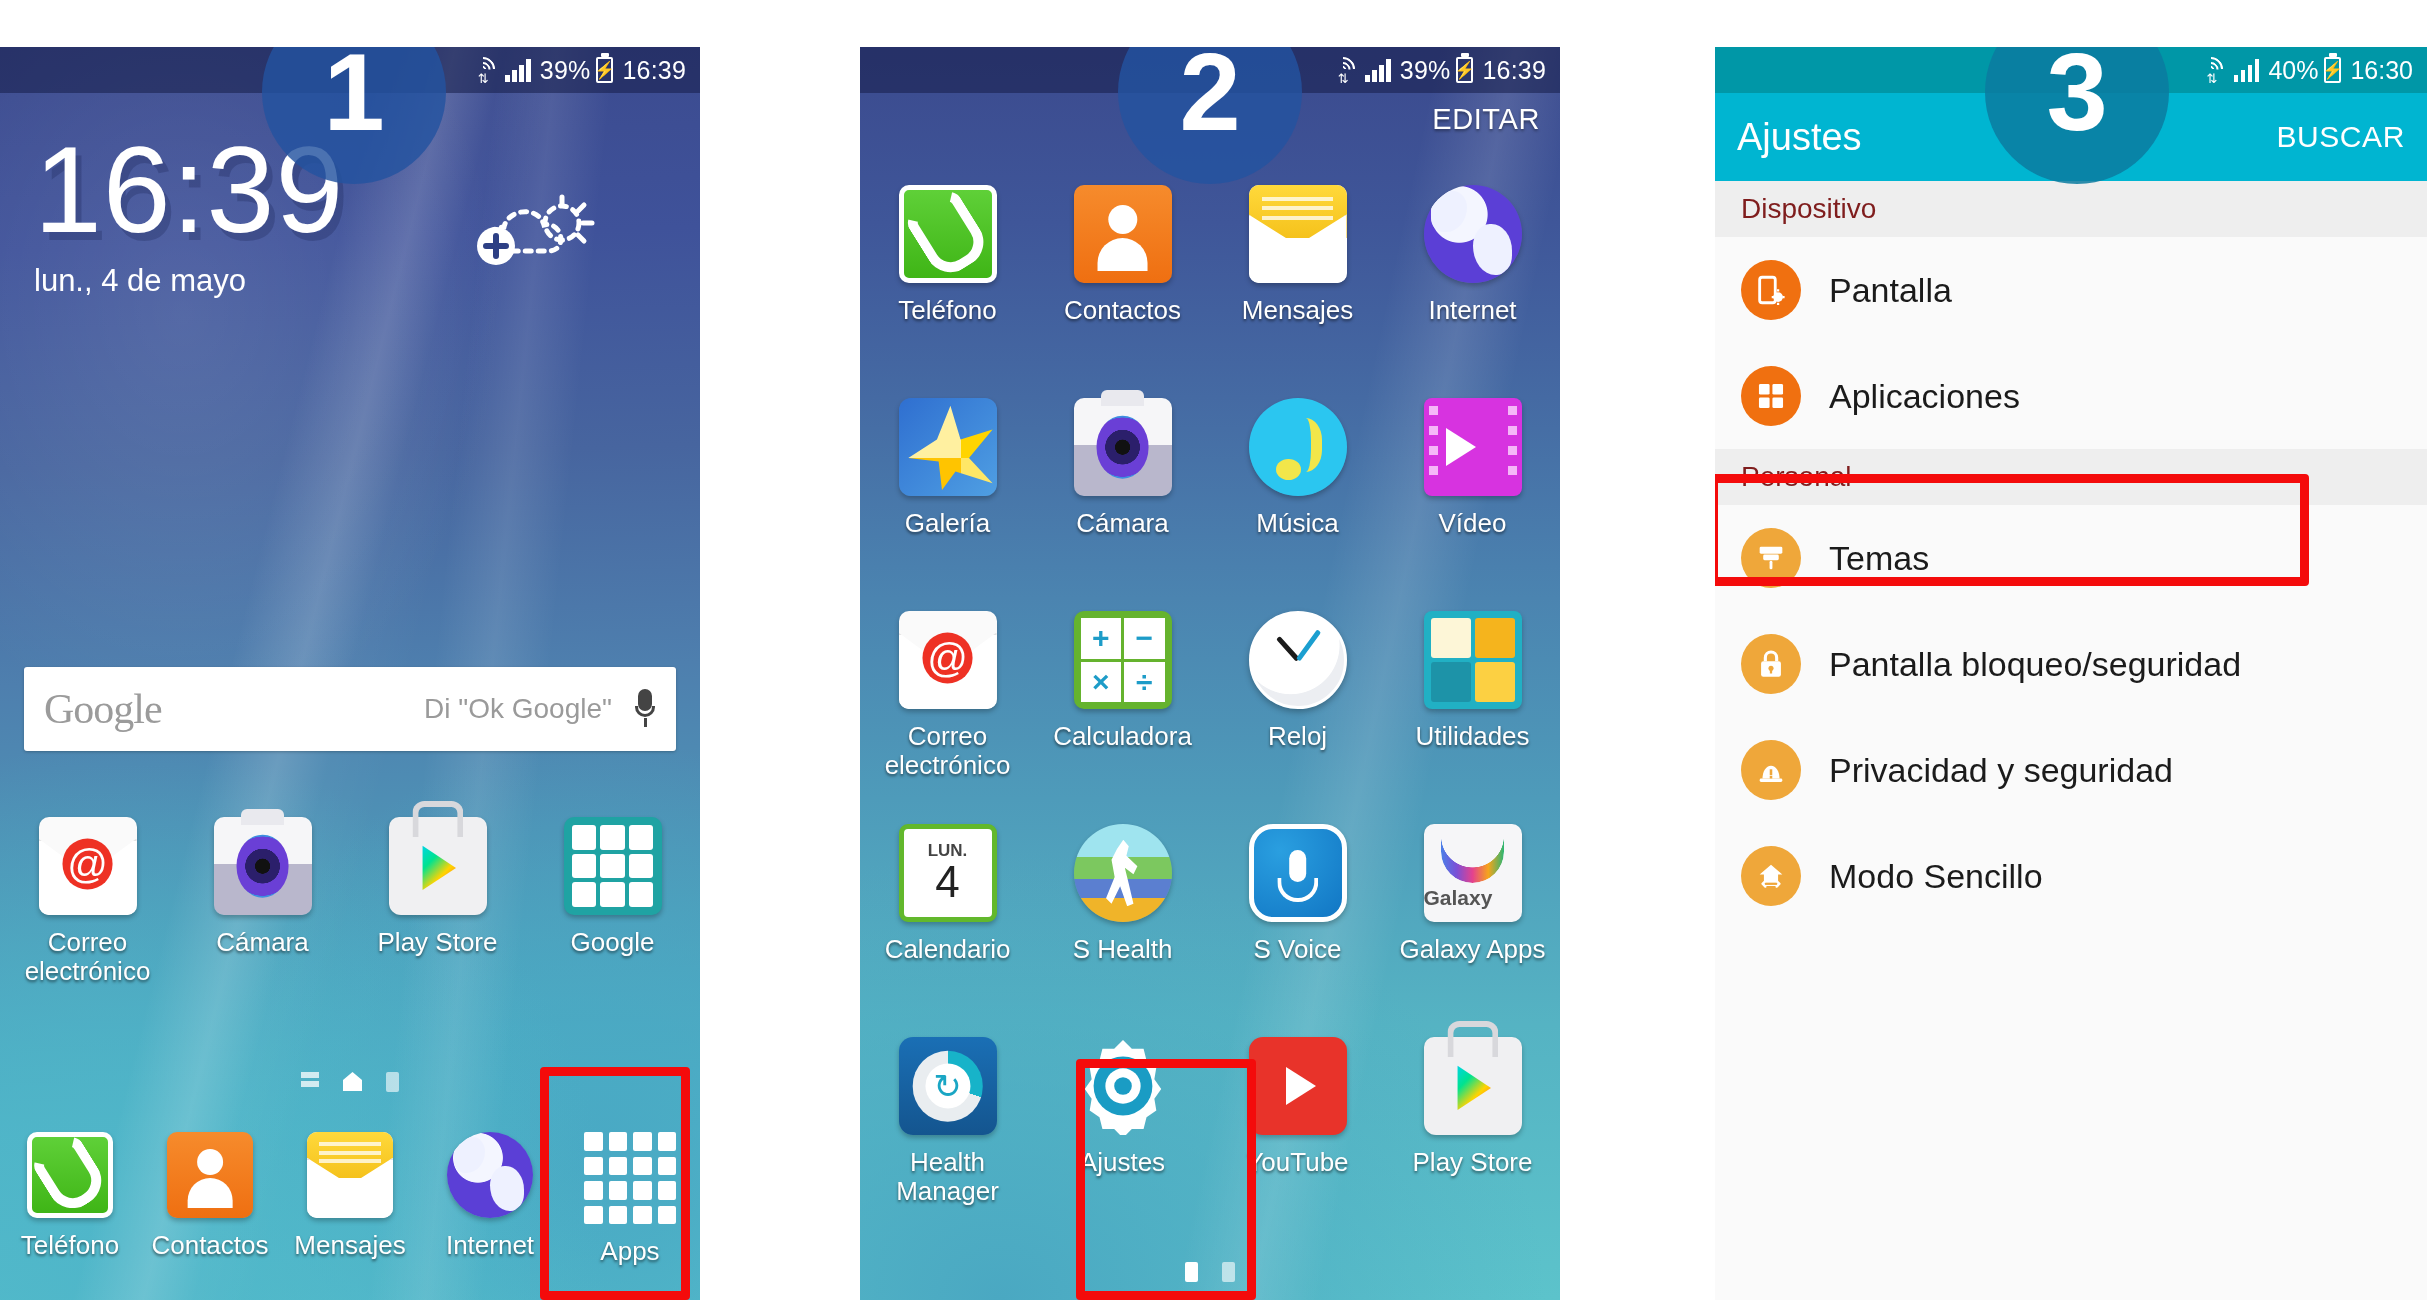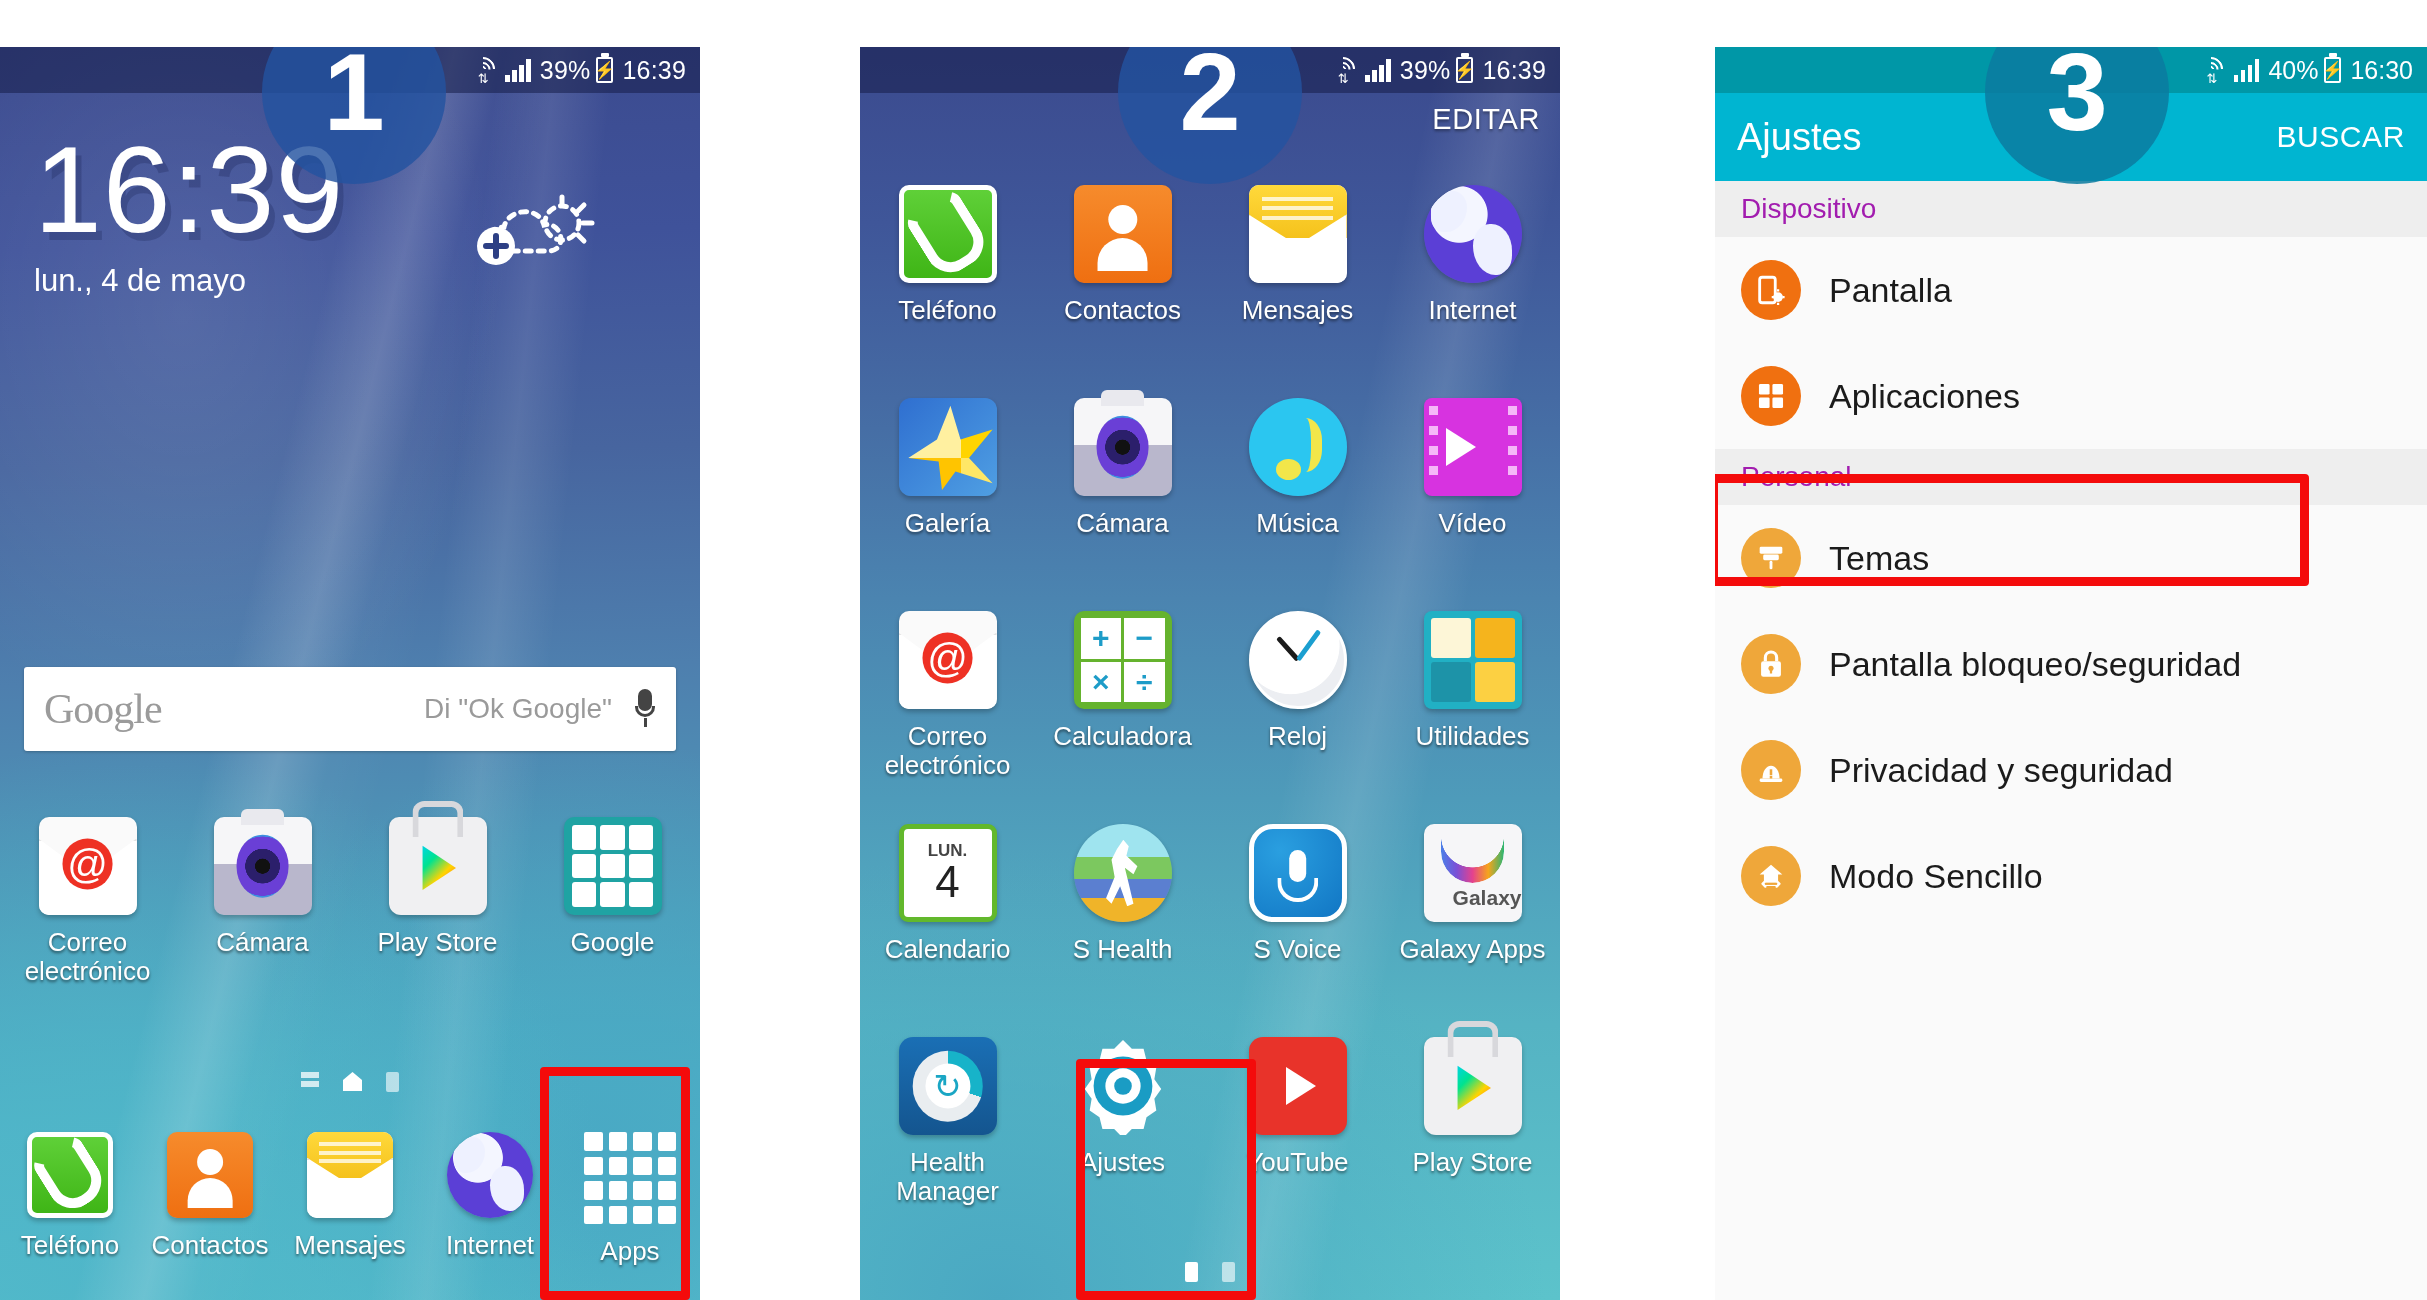--- a/index.html
+++ b/index.html
@@ -198,21 +198,21 @@
     border:5px solid #fff; box-shadow:0 3px 5px rgba(0,0,0,.25);}
   .ic-sv::after{content:"";position:absolute;left:50%;top:24%;transform:translateX(-50%);width:20%;height:36%;background:#fff;border-radius:9px;}
   .ic-sv::before{content:"";position:absolute;left:50%;top:56%;transform:translateX(-50%);width:38%;height:22%;
     border:4px solid #fff;border-top:none;border-radius:0 0 20px 20px;}
   .ic-ga { background:#f6f6f8; border-radius:10px; box-shadow:0 3px 5px rgba(0,0,0,.25);
     display:flex;align-items:flex-end;justify-content:center;overflow:hidden;}
   .ic-ga .u{position:absolute;left:18%;top:12%;width:64%;height:48%;
     background: linear-gradient(90deg,#4a7fe8,#7b4fd6,#e4428e,#f6a41c,#2bb673);
     border-radius:0 0 34px 34px; -webkit-mask: radial-gradient(circle at 50% 0%, transparent 55%, #000 56%);
     mask: radial-gradient(circle at 50% 0%, transparent 55%, #000 56%);}
-  .ic-ga .t{position:absolute;bottom:12%;left:0;right:0;text-align:right;font-size:21px;color:#555;font-weight:600;}
+  .ic-ga .t{position:absolute;bottom:12%;left:0;right:0;text-align:left;font-size:21px;color:#555;font-weight:600;}
   .ic-smart { background:linear-gradient(180deg,#1a6fb5,#14558f); border-radius:14px; box-shadow:0 3px 5px rgba(0,0,0,.25);}
   .ic-smart::before{content:"";position:absolute;left:50%;top:50%;transform:translate(-50%,-50%);width:72%;height:72%;
     border-radius:50%; background: conic-gradient(#17b3c9 0 30%, #e9edf0 30% 100%);}
   .ic-smart::after{content:"↻";position:absolute;left:50%;top:50%;transform:translate(-50%,-50%);width:46%;height:46%;
     background:#fff;border-radius:50%;color:#1aa6c4;font-size:34px;display:flex;align-items:center;justify-content:center;}
   .ic-set { position:relative; }
   .ic-set svg{position:absolute;inset:0;}
   .ic-yt { background:#e8332a; border-radius:14px; box-shadow:0 3px 5px rgba(0,0,0,.25);}
   .ic-yt::after{content:"";position:absolute;left:54%;top:50%;transform:translate(-50%,-50%);
     border-left:30px solid #fff;border-top:19px solid transparent;border-bottom:19px solid transparent;}
@@ -250,21 +250,21 @@
 
   
   .settings { position:absolute; inset:0; background:#fafafa; }
   .s-status { position:absolute;top:0;left:0;right:0;height:46px;background:#0097a7;
     display:flex;align-items:center;justify-content:flex-end;padding-right:14px;gap:9px;color:#fff;font-size:25px;z-index:6;}
   .s-appbar { position:absolute;top:46px;left:0;right:0;height:88px;background:#00b5d1;
     display:flex;align-items:center;padding:0 22px;z-index:5;}
   .s-title { color:#fff; font-size:38px; }
   .s-search { margin-left:auto; color:#fff; font-size:30px; letter-spacing:.6px; }
   .s-list { position:absolute; top:134px; left:0; right:0; bottom:0; overflow:hidden; }
-  .s-head { background:#eeeeee; padding:12px 26px; color:#a21caf; font-size:28px; height:56px; display:flex; align-items:center; }
+  .s-head { background:#eeeeee; padding:12px 26px; color:#7f1d1d; font-size:28px; height:56px; display:flex; align-items:center; }
   .s-row { display:flex; align-items:center; height:106px; padding:0 26px; gap:28px; background:#fafafa; }
   .s-row .lab { font-size:34px; color:#1b1b1b; }
   .s-ic { width:60px; height:60px; border-radius:50%; flex:0 0 60px; position:relative;
           display:flex; align-items:center; justify-content:center; }
   .s-ic svg { width:34px; height:34px; }
   .hl {
     position:absolute; border:9px solid #f40b0b; border-radius:4px; z-index:8; pointer-events:none;
   }
 </style>
 </head>

